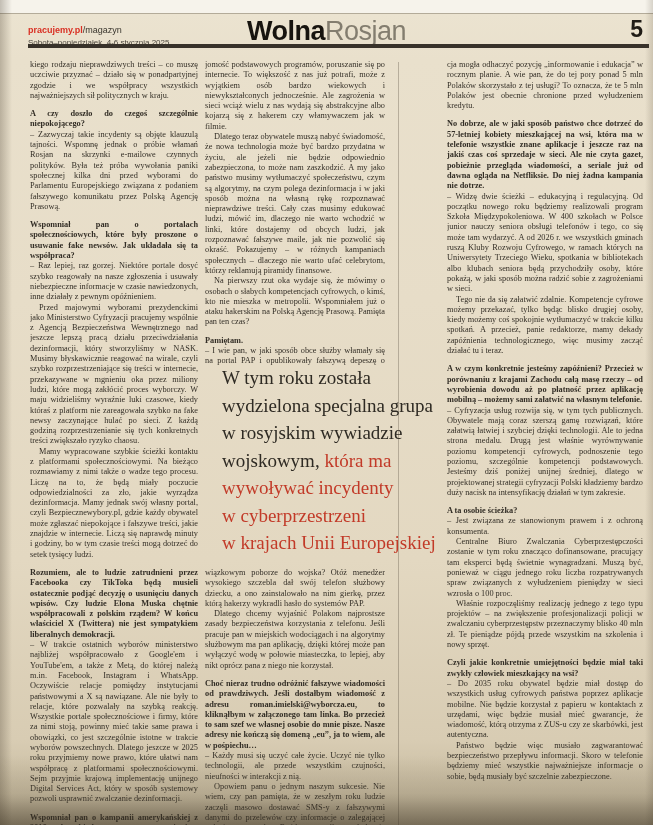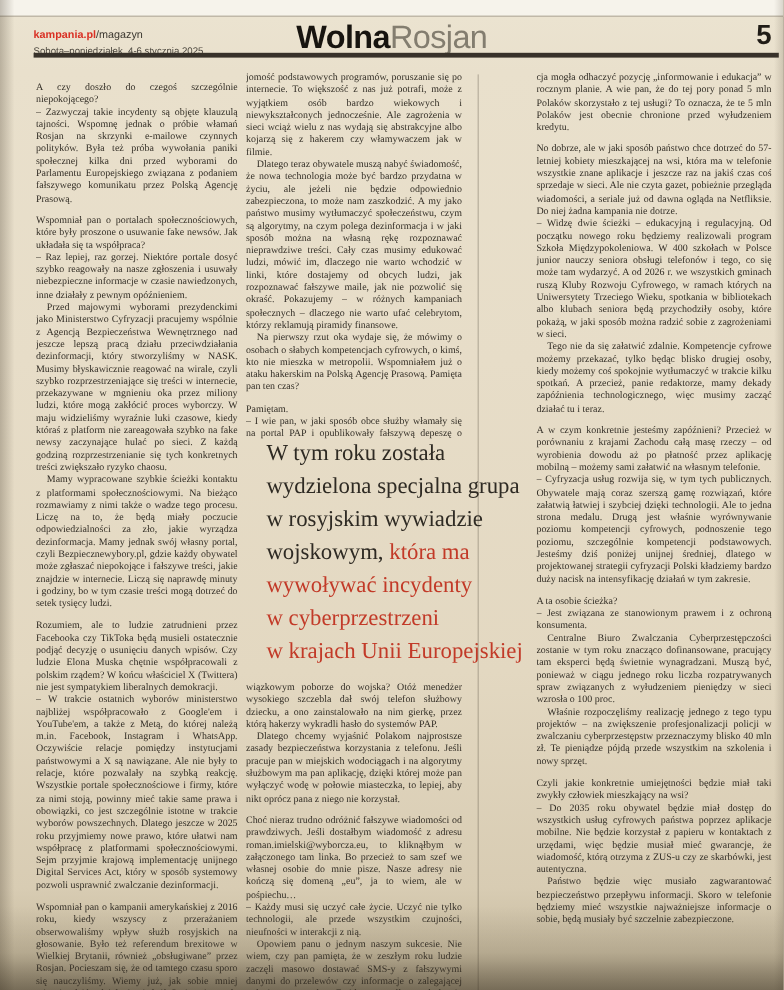--- a/index.html
+++ b/index.html
@@ -25,46 +25,47 @@
     font-size:23px;font-weight:bold;color:#201c16;}
   .rule{position:absolute;top:44px;left:28px;width:621px;height:4px;background:#38322a;}
   .col{position:absolute;top:60px;overflow:hidden;text-align:justify;
     font-size:8.3px;line-height:10.3px;color:#332e26;}
   .col1{left:30px;width:168px;height:765px;}
   .col2top{left:205px;width:180px;height:306px;}
   .col2bot{left:205px;top:568px;width:180px;height:257px;}
   .col3{left:447px;width:196px;height:765px;}
   .vrule{position:absolute;left:398px;top:62px;width:1px;height:763px;background:rgba(70,60,45,.3);}
   .para{margin:0;}
-  .question{font-weight:normal;margin-top:8px;}
+  .question{font-weight:bold;margin-top:8px;}
   .answer-indent{text-indent:9px;}
   .pullquote{position:absolute;left:222px;top:364px;width:234px;
     font-size:19px;line-height:27.5px;white-space:pre-line;color:#2e2a23;}
   .pq-red{color:#c23a28;}
   .bottom-shade{position:absolute;left:0;right:0;bottom:0;height:70px;pointer-events:none;z-index:6;
     background:linear-gradient(180deg,rgba(90,78,58,0) 0,rgba(90,78,58,.16) 55%,rgba(55,46,32,.45) 100%);}
 </style>
 </head>
 <body>
 
 <div class="page">
   <div class="top-strip"></div>
 
   <div class="mast-left">
-    <div><span class="site">kampania.pl</span><span class="section">/magazyn</span></div>
+    <div><span class="site">pracujemy.pl</span><span class="section">/magazyn</span></div>
     <div class="dateline">Sobota–poniedziałek, 4-6 stycznia 2025</div>
   </div>
 
   <div class="mast-title"><span class="t-bold">Wolna</span><span class="t-light">Rosjan</span></div>
 
   <div class="page-num">5</div>
 
   <div class="rule"></div>
 
   <div class="col col1">
+      <p class="para answer">kiego rodzaju nieprawdziwych treści – co muszę uczciwie przyznać – działo się w ponadpartyjnej zgodzie i we współpracy wszystkich najważniejszych sił politycznych w kraju.</p>
       <p class="para question">A czy doszło do czegoś szczególnie niepokojącego?</p>
       <p class="para answer">– Zazwyczaj takie incydenty są objęte klauzulą tajności. Wspomnę jednak o próbie włamań Rosjan na skrzynki e-mailowe czynnych polityków. Była też próba wywołania paniki społecznej kilka dni przed wyborami do Parlamentu Europejskiego związana z podaniem fałszywego komunikatu przez Polską Agencję Prasową.</p>
       <p class="para question">Wspomniał pan o portalach społecznościowych, które były proszone o usuwanie fake newsów. Jak układała się ta współpraca?</p>
       <p class="para answer">– Raz lepiej, raz gorzej. Niektóre portale dosyć szybko reagowały na nasze zgłoszenia i usuwały niebezpieczne informacje w czasie nawiedzonych, inne działały z pewnym opóźnieniem.</p>
       <p class="para answer-indent">Przed majowymi wyborami prezydenckimi jako Ministerstwo Cyfryzacji pracujemy wspólnie z Agencją Bezpieczeństwa Wewnętrznego nad jeszcze lepszą pracą działu przeciwdziałania dezinformacji, który stworzyliśmy w NASK. Musimy błyskawicznie reagować na wirale, czyli szybko rozprzestrzeniające się treści w internecie, przekazywane w mgnieniu oka przez miliony ludzi, które mogą zakłócić proces wyborczy. W maju widzieliśmy wyraźnie luki czasowe, kiedy któraś z platform nie zareagowała szybko na fake newsy zaczynające hulać po sieci. Z każdą godziną rozprzestrzenianie się tych konkretnych treści zwiększało ryzyko chaosu.</p>
       <p class="para answer-indent">Mamy wypracowane szybkie ścieżki kontaktu z platformami społecznościowymi. Na bieżąco rozmawiamy z nimi także o wadze tego procesu. Liczę na to, że będą miały poczucie odpowiedzialności za zło, jakie wyrządza dezinformacja. Mamy jednak swój własny portal, czyli Bezpiecznewybory.pl, gdzie każdy obywatel może zgłaszać niepokojące i fałszywe treści, jakie znajdzie w internecie. Liczą się naprawdę minuty i godziny, bo w tym czasie treści mogą dotrzeć do setek tysięcy ludzi.</p>
       <p class="para question">Rozumiem, ale to ludzie zatrudnieni przez Facebooka czy TikToka będą musieli ostatecznie podjąć decyzję o usunięciu danych wpisów. Czy ludzie Elona Muska chętnie współpracowali z polskim rządem? W końcu właściciel X (Twittera) nie jest sympatykiem liberalnych demokracji.</p>
       <p class="para answer">– W trakcie ostatnich wyborów ministerstwo najbliżej współpracowało z Google'em i YouTube'em, a także z Metą, do której należą m.in. Facebook, Instagram i WhatsApp. Oczywiście relacje pomiędzy instytucjami państwowymi a X są nawiązane. Ale nie były to relacje, które pozwalały na szybką reakcję. Wszystkie portale społecznościowe i firmy, które za nimi stoją, powinny mieć takie same prawa i obowiązki, co jest szczególnie istotne w trakcie wyborów powszechnych. Dlatego jeszcze w 2025 roku przyjmiemy nowe prawo, które ułatwi nam współpracę z platformami społecznościowymi. Sejm przyjmie krajową implementację unijnego Digital Services Act, który w sposób systemowy pozwoli usprawnić zwalczanie dezinformacji.</p>
       <p class="para question">Wspomniał pan o kampanii amerykańskiej z 2016 roku, kiedy wszyscy z przerażaniem obserwowaliśmy wpływ służb rosyjskich na głosowanie. Było też referendum brexitowe w Wielkiej Brytanii, również „obsługiwane” przez Rosjan. Pocieszam się, że od tamtego czasu sporo się nauczyliśmy. Wiemy już, jak sobie mniej więcej radzić z działaniami służb Putina. A przede wszystkim uwierzyliśmy w to, że to naprawdę się dzieje – sam pamiętam, jak wiele osób w 2016 r. traktowało doniesienia o zaangażowaniu Rosjan przeciwko Demokratom z podejrzliwością, jak teorię spiskową nawiedzonych antytrumpistów.</p>
     </div>

